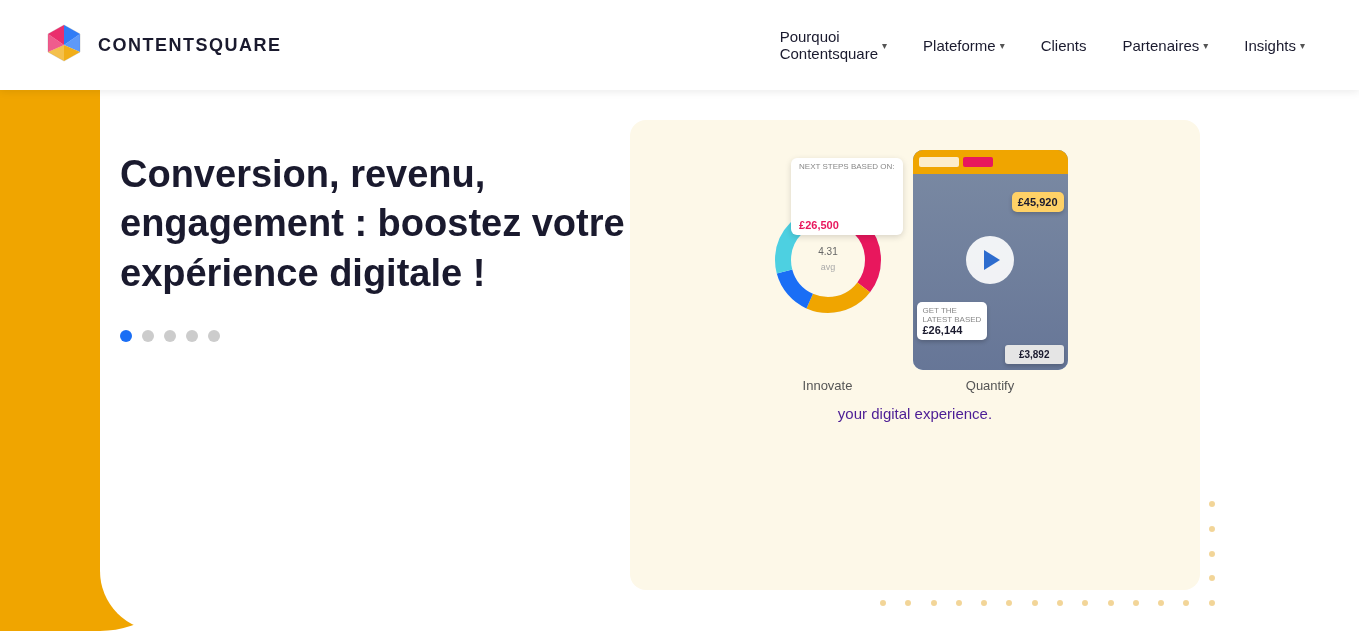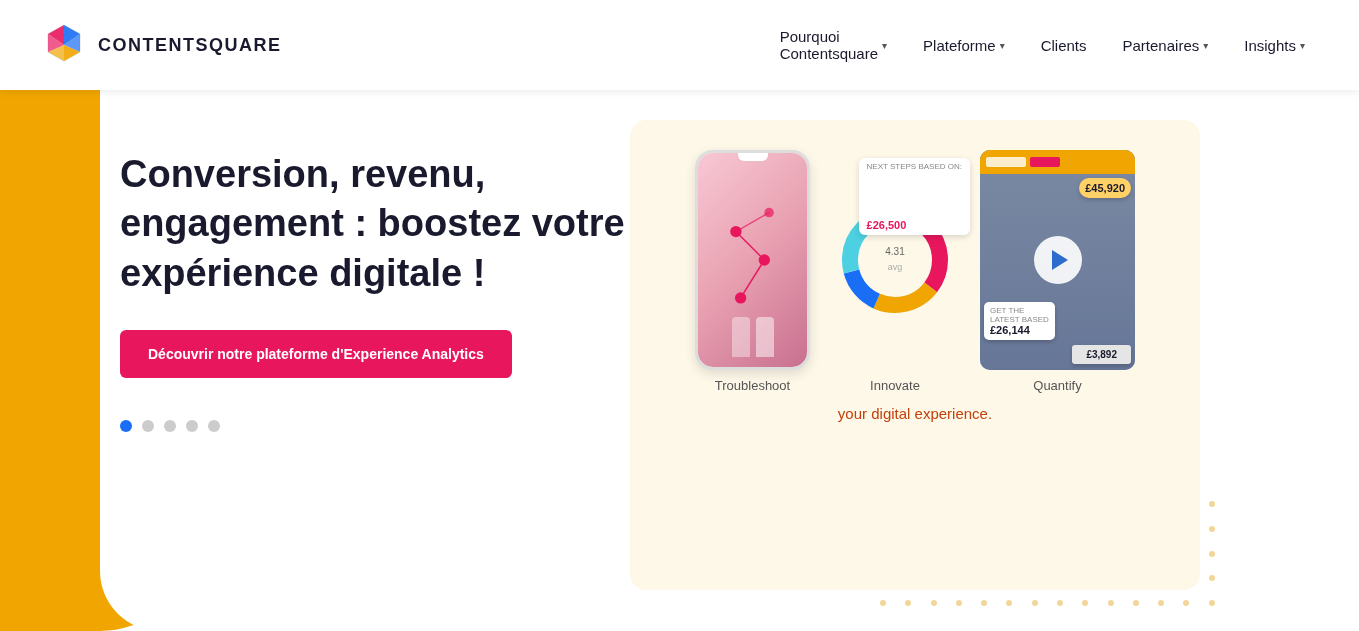--- a/index.html
+++ b/index.html
@@ -265,21 +265,21 @@
     }
 
     
     .col-label {
       font-size: 13px;
       color: #555;
       text-align: center;
     }
     .demo-subtitle {
       font-size: 15px;
-      color: #c2410c;
+      color: #4c1d95;
       margin-top: 12px;
       text-align: center;
       font-style: normal;
     }
 
     
     .hero-white-bg {
       position: absolute;
       left: 100px;
       top: 0;
@@ -419,57 +419,33 @@
       <div class="dot"></div>
       <div class="dot"></div>
       <div class="dot"></div>
       <div class="dot"></div>
     </div>
 
   <div class="hero-left">
     <h1 class="hero-title">
       <span>Conversion, revenu, engagement : </span><strong>boostez votre expérience digitale !</strong>
     </h1>
-    <button class="hero-cta">Découvrir notre plateforme d'Experience Analytics</button>
     <div class="dots-indicator">
       <div class="dot-ind active"></div>
       <div class="dot-ind"></div>
       <div class="dot-ind"></div>
       <div class="dot-ind"></div>
       <div class="dot-ind"></div>
     </div>
   </div>
 
   <div class="hero-right">
     <div class="demo-card">
       <div class="demo-cols">
 
-        <div class="demo-col">
-          <div class="phone-mock">
-            <div class="phone-screen">
-              <div class="phone-notch"></div>
-
-              <svg width="100%" height="100%" viewBox="0 0 115 220" style="position:absolute;top:0;left:0;">
-                <circle cx="40" cy="80" r="6" fill="#e8175d"></circle>
-                <circle cx="70" cy="110" r="6" fill="#e8175d"></circle>
-                <circle cx="45" cy="150" r="6" fill="#e8175d"></circle>
-                <circle cx="75" cy="60" r="5" fill="#e8175d" opacity="0.7"></circle>
-                <line x1="40" y1="80" x2="70" y2="110" stroke="#e8175d" stroke-width="1.5"></line>
-                <line x1="70" y1="110" x2="45" y2="150" stroke="#e8175d" stroke-width="1.5"></line>
-                <line x1="40" y1="80" x2="75" y2="60" stroke="#e8175d" stroke-width="1.5" opacity="0.7"></line>
-              </svg>
-
-              <div style="position:absolute;bottom:10px;left:50%;transform:translateX(-50%);display:flex;gap:6px;">
-                <div style="width:18px;height:40px;background:rgba(255,255,255,0.4);border-radius:4px 4px 0 0;"></div>
-                <div style="width:18px;height:40px;background:rgba(255,255,255,0.5);border-radius:4px 4px 0 0;"></div>
-              </div>
-            </div>
-          </div>
-          <span class="col-label">Troubleshoot</span>
-        </div>
 
         <div class="demo-col" style="position:relative;">
           <div class="donut-wrap">
             <svg class="donut-svg" viewBox="0 0 110 110">
 
               <circle cx="55" cy="55" r="45" fill="none" stroke="#e8f4ff" stroke-width="16"></circle>
 
               <circle cx="55" cy="55" r="45" fill="none" stroke="#e8175d" stroke-width="16" stroke-dasharray="100 183" stroke-dashoffset="0" transform="rotate(-90 55 55)"></circle>
               <circle cx="55" cy="55" r="45" fill="none" stroke="#f0a500" stroke-width="16" stroke-dasharray="60 223" stroke-dashoffset="-100" transform="rotate(-90 55 55)"></circle>
               <circle cx="55" cy="55" r="45" fill="none" stroke="#1a6ef5" stroke-width="16" stroke-dasharray="40 243" stroke-dashoffset="-160" transform="rotate(-90 55 55)"></circle>
@@ -500,21 +476,21 @@
               </div>
               <div class="play-btn">
                 <div class="play-triangle"></div>
               </div>
 
               <div style="position:absolute;bottom:30px;left:4px;background:#fff;border-radius:5px;padding:4px 6px;font-size:9px;box-shadow:0 2px 4px rgba(0,0,0,0.2);">
                 <div style="color:#888;font-size:8px;">GET THE</div>
                 <div style="color:#888;font-size:8px;">LATEST BASED</div>
                 <div style="font-weight:700;font-size:11px;color:#1a1a2e;">£26,144</div>
               </div>
-              <div style="position:absolute;top:28px;right:4px;background:#ffd166;border-radius:10px;padding:4px 6px;font-size:9px;box-shadow:0 2px 4px rgba(0,0,0,0.2);text-align:center;">
+              <div style="position:absolute;top:42px;right:4px;background:#ffd166;border-radius:5px;padding:4px 6px;font-size:9px;box-shadow:0 2px 4px rgba(0,0,0,0.2);text-align:center;">
                 <div style="font-weight:700;font-size:11px;color:#1a1a2e;">£45,920</div>
               </div>
               <div style="position:absolute;bottom:6px;right:4px;background:#e5e5e5;border-radius:3px;padding:4px 14px;font-size:9px;box-shadow:0 2px 4px rgba(0,0,0,0.2);">
                 <div style="font-weight:700;font-size:10px;color:#1a1a2e;">£3,892</div>
               </div>
             </div>
           </div>
           <span class="col-label">Quantify</span>
         </div>
 

